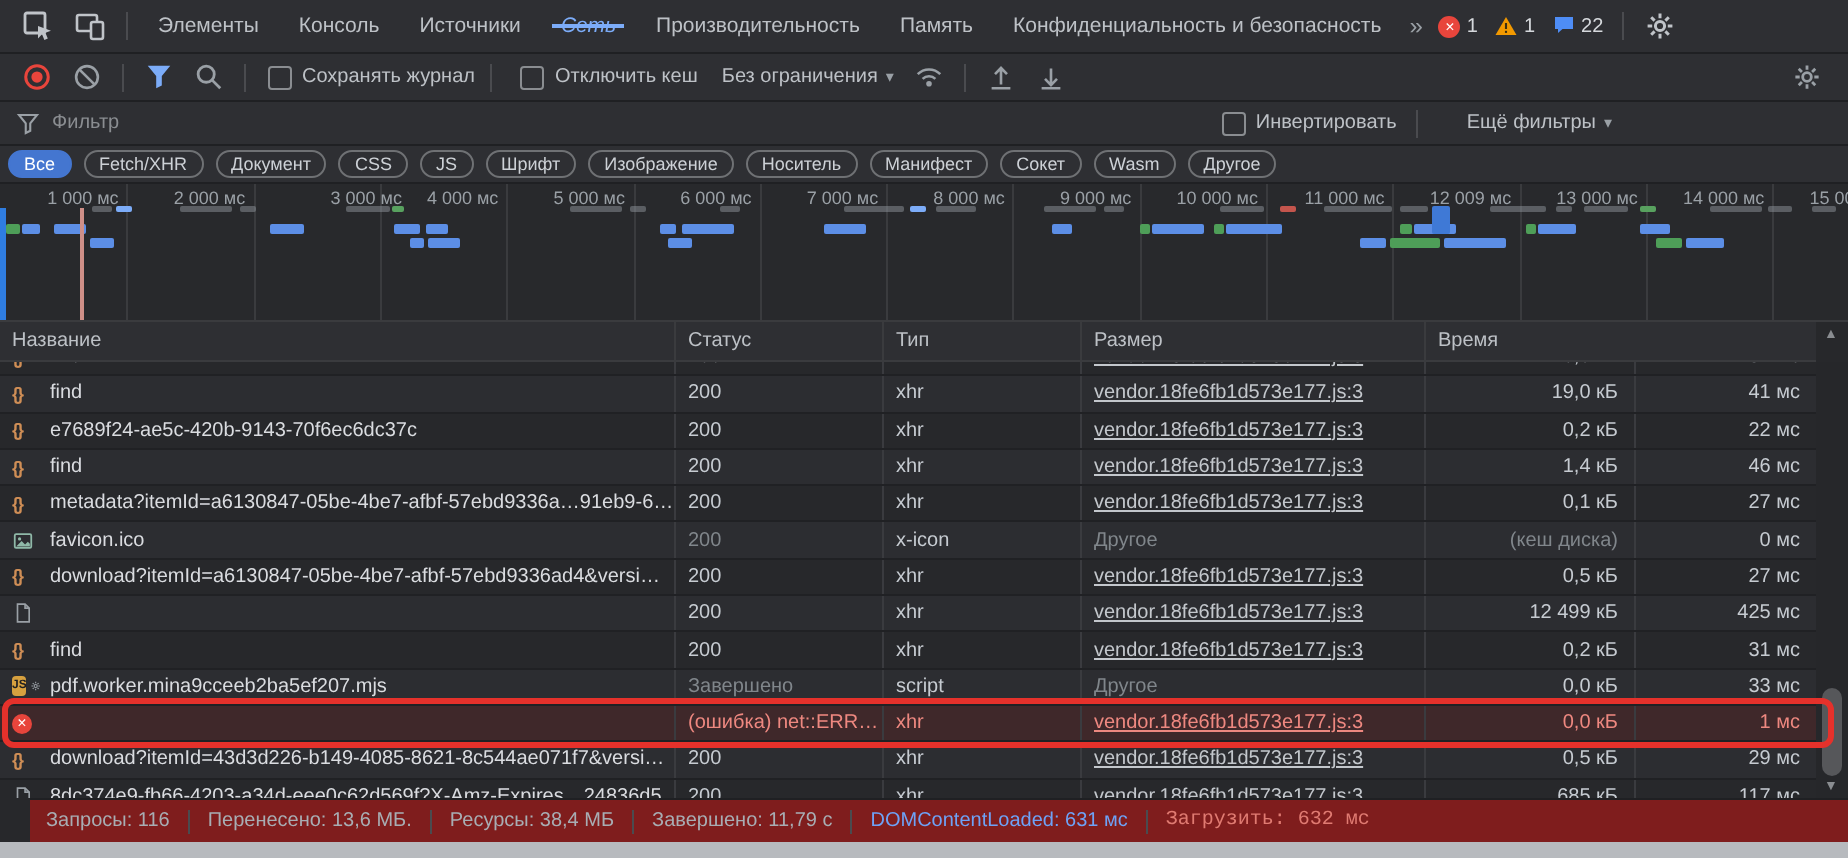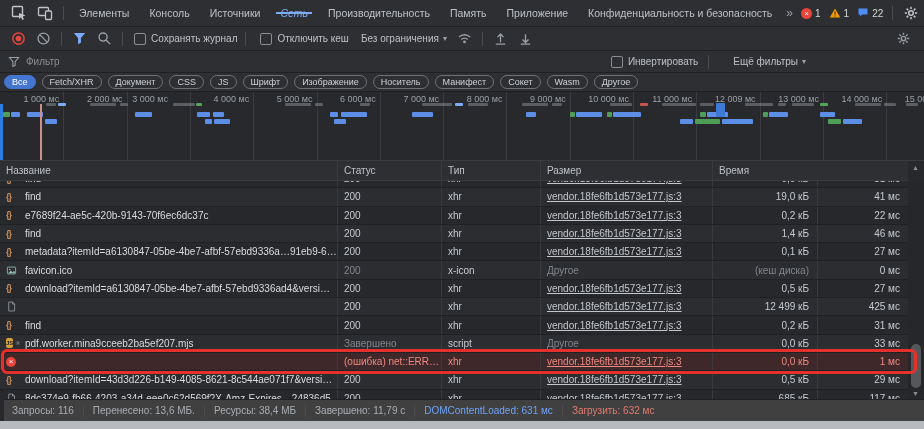--- a/index.html
+++ b/index.html
@@ -90,26 +90,26 @@
   .eicn{width:10px;height:10px;border-radius:50%;background:#e8453c;color:#fff;font-size:8px;
         line-height:10px;text-align:center;display:inline-block;}
   
   .vscroll{position:absolute;right:0;top:181px;bottom:30px;width:16px;background:#26272a;}
   .thumb{position:absolute;left:3px;right:3px;top:163px;height:44px;background:#56575a;border-radius:5px;cursor:grab;}
   .scroll-down{position:absolute;left:4px;bottom:2px;font-size:7px;color:#8a8d91;cursor:pointer;}
   
   .annotation{position:absolute;left:1px;top:349px;width:916px;height:25px;border:3px solid #e5312b;
               border-radius:6px;box-sizing:border-box;z-index:9;pointer-events:none;}
   
-  .summary{position:absolute;left:4px;right:0;bottom:8px;height:22px;background:#404040;
+  .summary{position:absolute;left:15px;right:0;bottom:8px;height:22px;background:#7f1d1d;
            border-top:1px solid #1f2023;display:flex;align-items:center;padding:0 8px;
            box-sizing:border-box;font-size:10px;color:#a8adb3;}
   .sumitem{white-space:nowrap;}
   .sumitem.blue{color:#6ea2f6;}
-  .sumitem.red{color:#e07b72;}
+  .sumitem.red{color:#e07b72;font-family:Liberation Mono, monospace;}
   .sdiv{width:1px;height:12px;background:#4a4b4f;margin:0 9px;}
   .bottomstrip{position:absolute;left:0;right:0;bottom:0;height:8px;background:#b7babe;}
 </style>
 </head>
 <body>
 
 <div class="root">
 
   <div class="tabbar">
     <span class="ticon">
@@ -125,21 +125,20 @@
         </svg>
     </span>
     <span class="vdiv"></span>
     <div class="tabs" id="tabs">
         <span class="tab">Элементы</span>
         <span class="tab">Консоль</span>
         <span class="tab">Источники</span>
         <span class="tab active">Сеть</span>
         <span class="tab">Производительность</span>
         <span class="tab">Память</span>
-        <span class="tab">Приложение</span>
         <span class="tab">Конфиденциальность и безопасность</span>
       </div>
     <span class="more">»</span>
     <span class="bdg">
       <span class="errdot">×</span>
       <span class="cnt">1</span>
     </span>
     <span class="bdg">
       <svg viewBox="0 0 16 16">
           <path d="M8 2 L15 14 H1 Z" fill="#f29900"></path>
@@ -279,21 +278,21 @@
       <div class="gl" style="left: 443.1px;"></div>
       <div class="gl" style="left: 506.4px;"></div>
       <div class="gl" style="left: 569.7px;"></div>
       <div class="gl" style="left: 633px;"></div>
       <div class="gl" style="left: 696.3px;"></div>
       <div class="gl" style="left: 759.6px;"></div>
       <div class="gl" style="left: 822.9px;"></div>
       <div class="gl" style="left: 886.2px;"></div>
       <span class="tick" style="left: -2.7px;">1 000 мс</span>
       <span class="tick" style="left: 60.6px;">2 000 мс</span>
-      <span class="tick" style="left: 106px;">3 000 мс</span>
+      <span class="tick" style="left: 139px;">3 000 мс</span>
       <span class="tick" style="left: 187.2px;">4 000 мс</span>
       <span class="tick" style="left: 250.5px;">5 000 мс</span>
       <span class="tick" style="left: 313.8px;">6 000 мс</span>
       <span class="tick" style="left: 377.1px;">7 000 мс</span>
       <span class="tick" style="left: 440.4px;">8 000 мс</span>
       <span class="tick" style="left: 503.7px;">9 000 мс</span>
       <span class="tick" style="left: 567px;">10 000 мс</span>
       <span class="tick" style="left: 630.3px;">11 000 мс</span>
       <span class="tick" style="left: 693.6px;">12 009 мс</span>
       <span class="tick" style="left: 756.9px;">13 000 мс</span>

